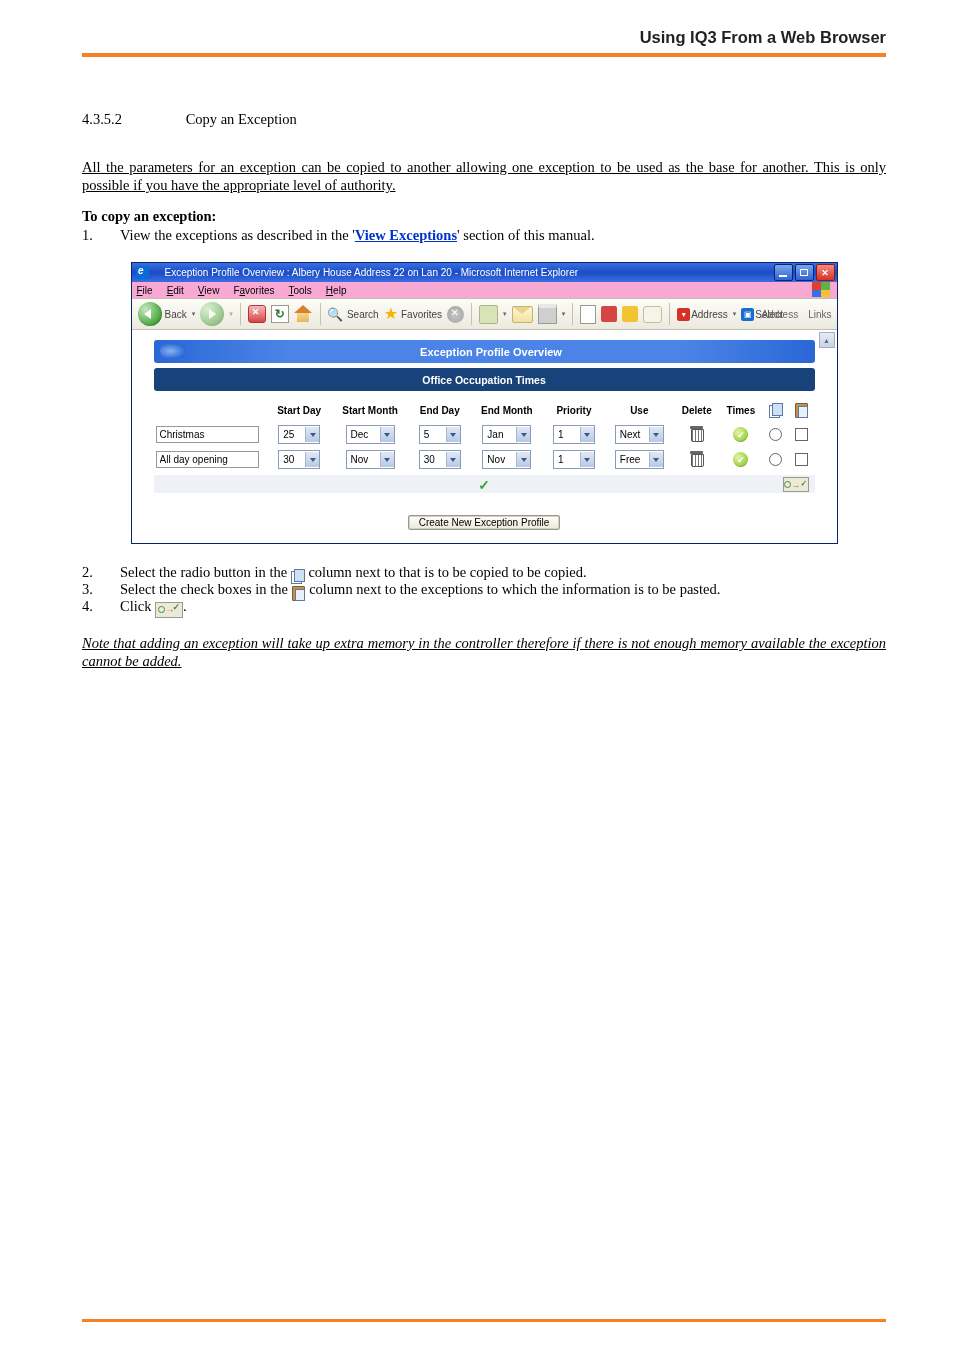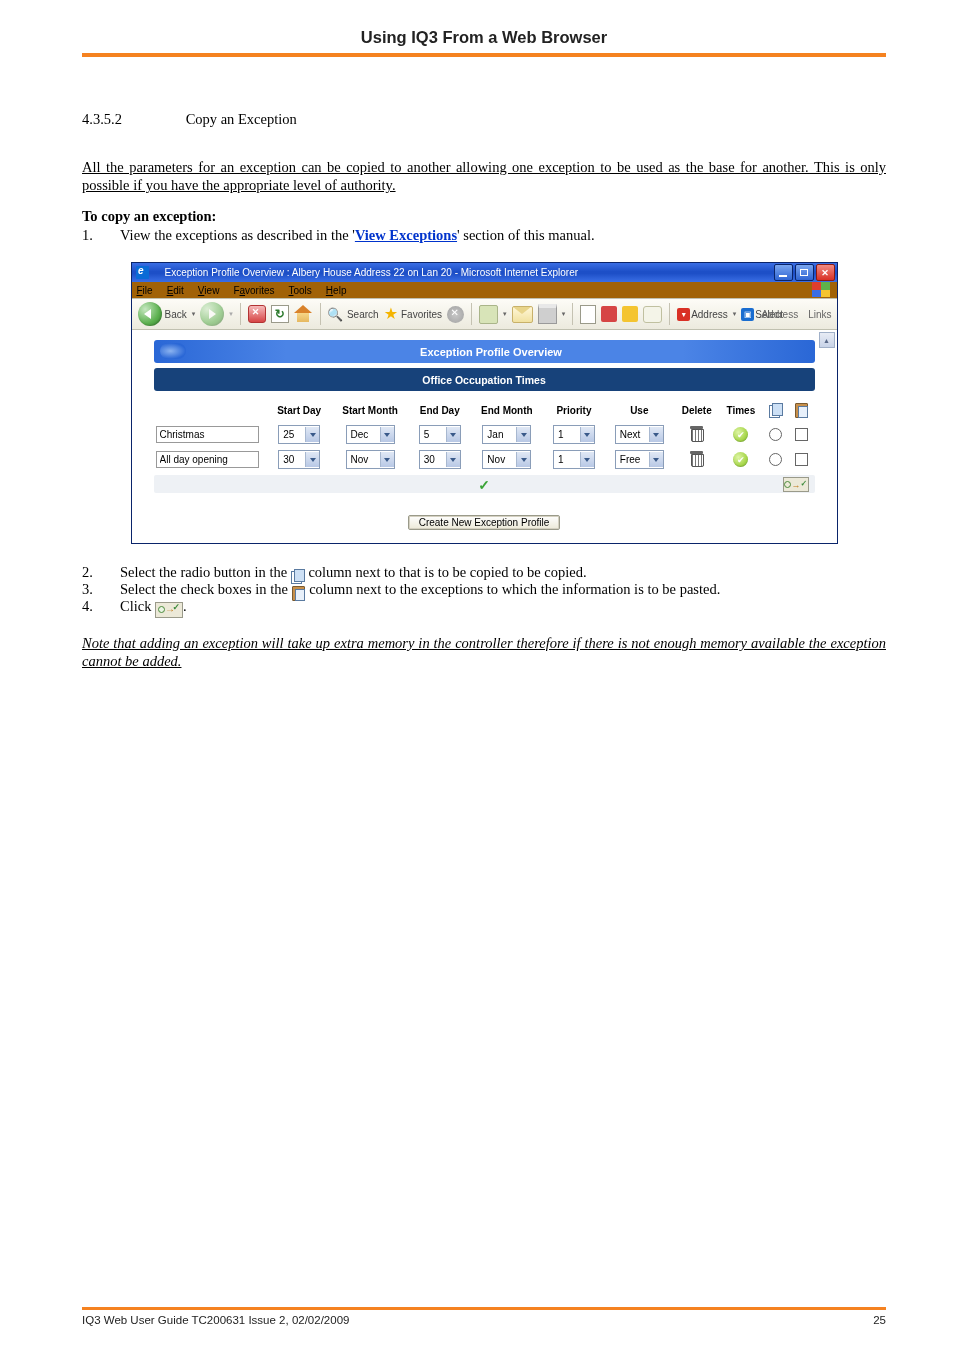--- a/index.html
+++ b/index.html
@@ -53,21 +53,21 @@
   .ie-ico { width:13px; height:13px; background:#0a6bd6; position:relative; border-radius:1px; }
   .ie-ico:before { content:"e"; color:#fff; font-weight:bold; font-size:10px; position:absolute; left:2.5px; top:-1px; font-style:italic; }
   .winbtns { display:flex; gap:2px; }
   .winbtn { width:17px; height:15px; border-radius:2px; display:flex; align-items:center; justify-content:center; color:#fff; font-weight:bold; }
   .winbtn.min, .winbtn.max { background:linear-gradient(#7aa6f0,#2f64d2); border:1px solid #0a246a; }
   .winbtn.close { background:linear-gradient(#f28b82,#d93025); border:1px solid #8a1a12; }
   .winbtn.min:before { content:""; width:8px; height:2px; background:#fff; position:relative; top:3px; }
   .winbtn.max:before { content:""; width:8px; height:7px; border:1.5px solid #fff; box-sizing:border-box; }
   .winbtn.close:before { content:"\2715"; font-size:9px; }
 
-  .menubar { height:16px; background:#a16207; border-bottom:1px solid #c0c0b0; display:flex; align-items:center; padding-left:2px; gap:8px; position:relative; }
+  .menubar { height:16px; background:#f9a8d4; border-bottom:1px solid #c0c0b0; display:flex; align-items:center; padding-left:2px; gap:8px; position:relative; }
   .menubar span { padding:0 3px; }
   .menubar span u { text-decoration:underline; }
   .menubar .flag { position:absolute; right:4px; top:0; width:18px; height:15px; display:flex; flex-direction:column; }
   .menubar .flag div { flex:1; }
   .menubar .flag .r { background:#e03e2e; }
   .menubar .flag .g { background:#5fb14a; }
   .menubar .flag .b { background:#3a6ee5; }
   .menubar .flag .y { background:#f4c430; }
 
   .toolbar {
@@ -156,21 +156,21 @@
 
   .footer { position:absolute; left:82px; right:68px; bottom:24px; }
   .footer-rule { height:3px; background:#f58220; margin-bottom:4px; }
   .footer-row { display:flex; justify-content:space-between; font-family:Arial,sans-serif; font-size:11.5px; color:#222; }
 </style>
 </head>
 <body>
 
 <div class="page">
 
-  <div style="text-align:center; font-family:Arial,sans-serif; font-weight:bold; font-size:16.5px; color:#222; padding-bottom:6px;">
+  <div style="text-align:right; font-family:Arial,sans-serif; font-weight:bold; font-size:16.5px; color:#222; padding-bottom:6px;">
     <span>Using IQ3 From a Web Browser</span>
   </div>
   <div class="header-bar"></div>
 
   <div class="section-num">
     <span class="num">4.3.5.2</span>
     <span>Copy an Exception</span>
   </div>
 
   <p class="para">All the parameters for an exception can be copied to another allowing one exception to be used as the base for another. This is only possible if you have the appropriate level of authority.</p>
@@ -386,19 +386,15 @@
       <div class="t">
         <span>Click </span><span class="inline-radio-go"><span class="r"></span><span class="a">→</span><span class="c">✓</span></span><span>.</span>
       </div>
     </div>
   </div>
 
   <p class="para italic" style="margin-top:18px;">Note that adding an exception will take up extra memory in the controller therefore if there is not enough memory available the exception cannot be added.</p>
 
   <div class="footer">
     <div class="footer-rule"></div>
-    <div class="footer-row">
-      <span>IQ3 Web User Guide TC200631 Issue 2, 02/02/2009</span>
-      <span>25</span>
-    </div>
   </div>
 
 </div>
 
 </body></html>

